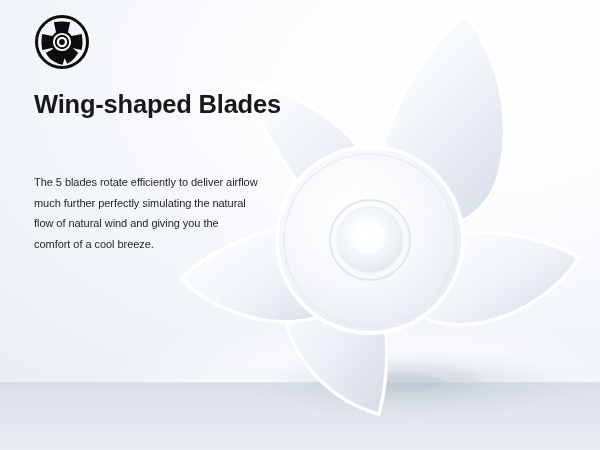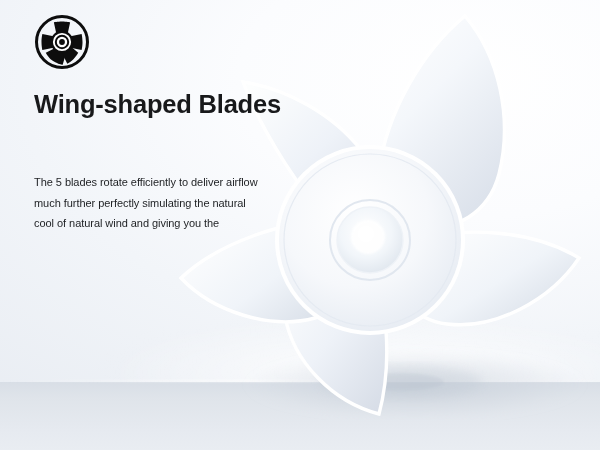--- a/index.html
+++ b/index.html
@@ -152,17 +152,18 @@
         <circle cx="28" cy="28" r="6.2" fill="none" stroke="#0d0d0d" stroke-width="2"></circle>
         <circle cx="28" cy="28" r="2.9" fill="#0d0d0d"></circle>
       </svg>
     </div>
 
     <div class="headline">Wing-shaped Blades</div>
 
     <div class="body-copy">
       <span>The 5 blades rotate efficiently to deliver airflow</span>
       <span>much further perfectly simulating the natural</span>
-      <span>cool of natural wind and giving you the</span>
+      <span>flow of natural wind and giving you the</span>
+      <span>comfort of a cool breeze.</span>
     </div>
 
   </div>
 </div>
 
 </body></html>

